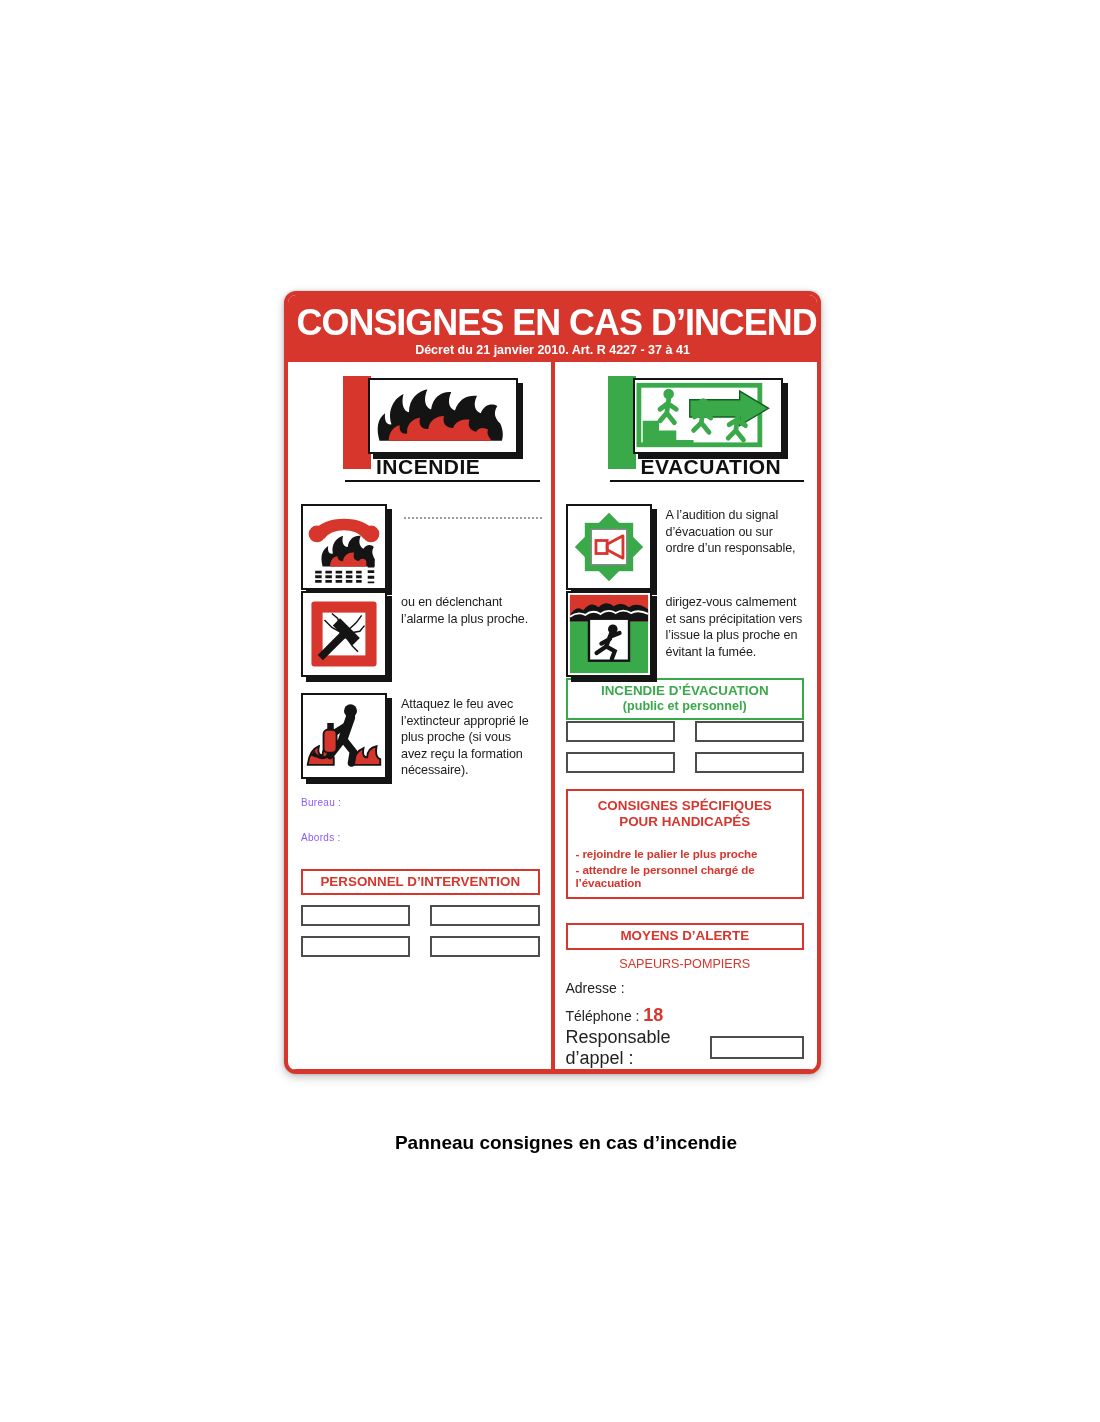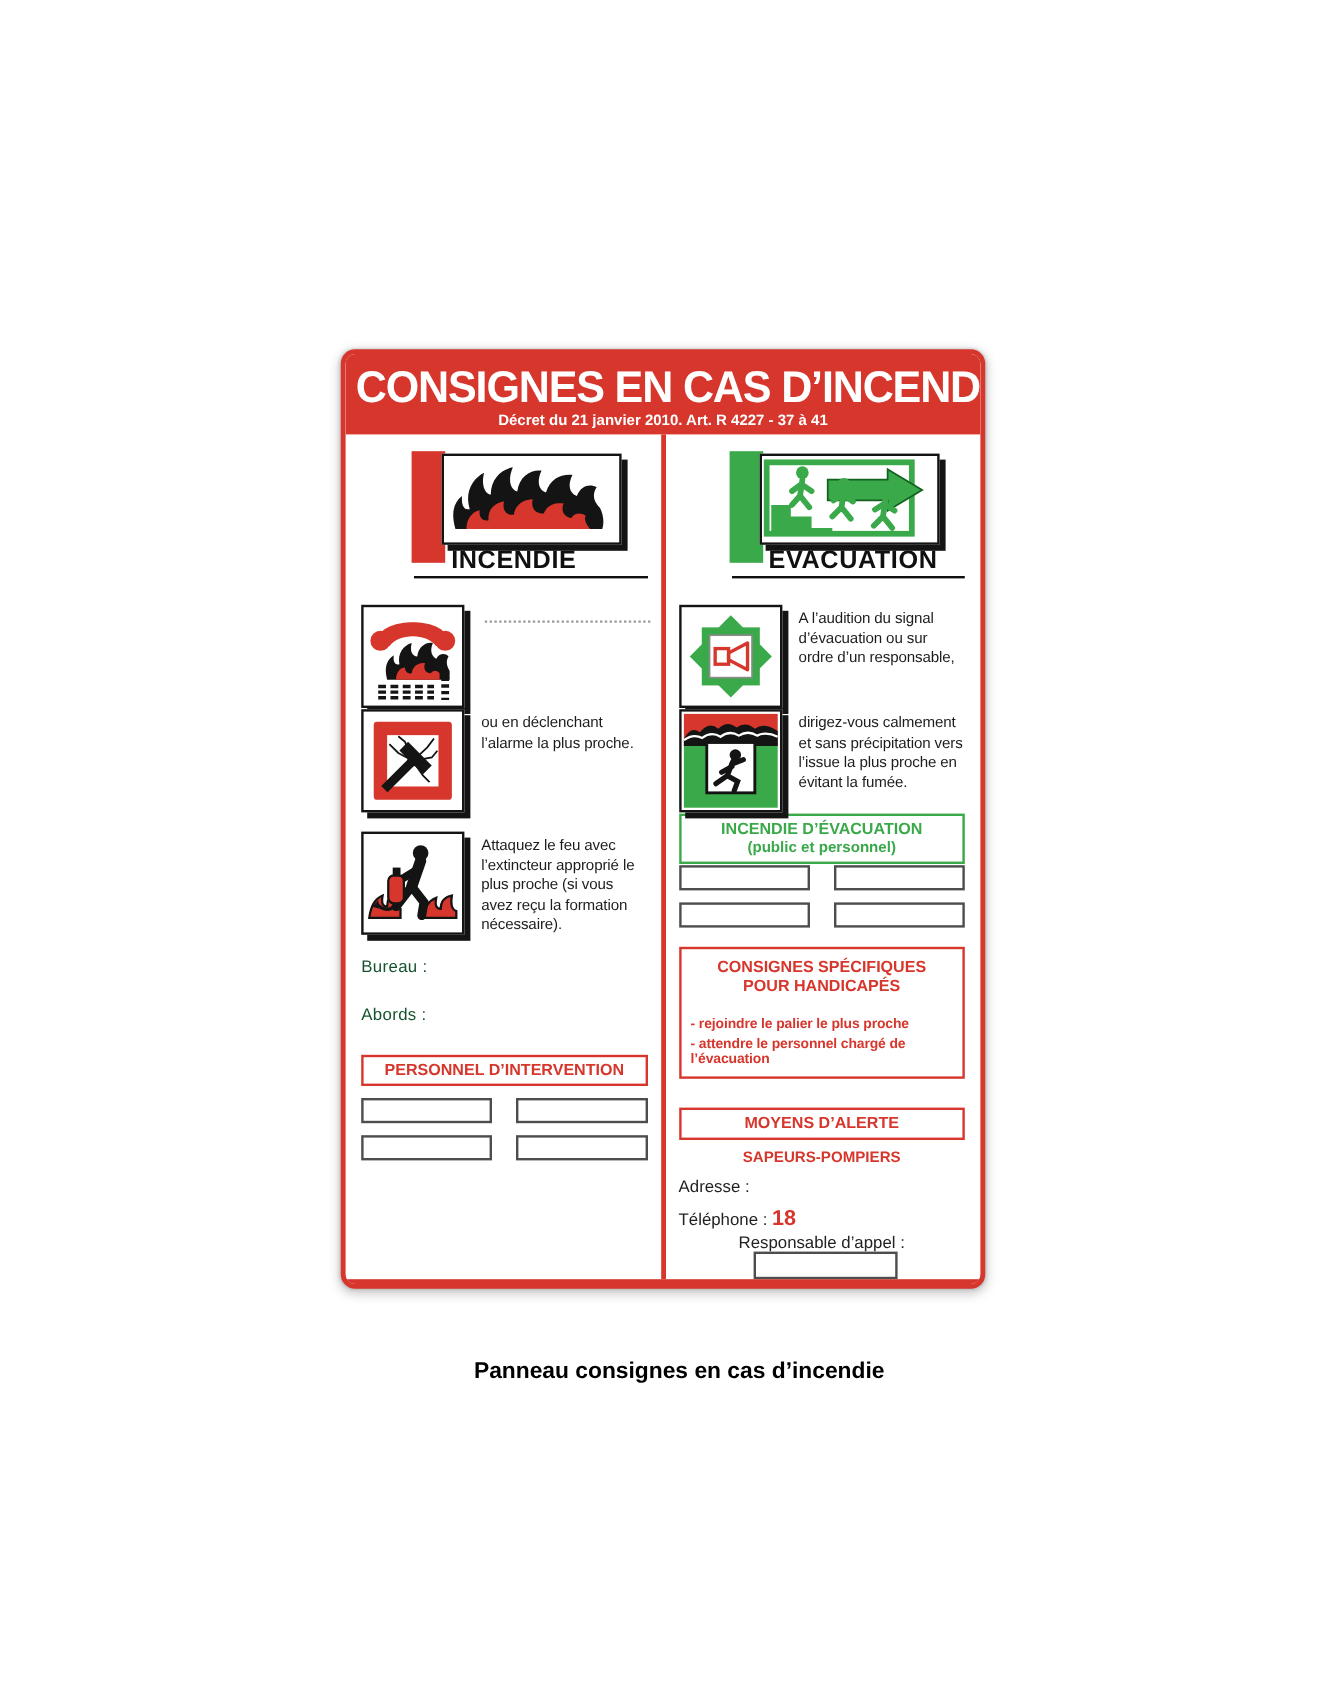--- a/index.html
+++ b/index.html
@@ -55,33 +55,33 @@
   .step-text { margin-left:14px; font-size:12.6px; line-height:1.32; color:#1c1c1c; padding-top:3px; letter-spacing:-.1px; }
   .leader { display:inline-block; width:138px; border-bottom:2px dotted #9c9c9c; height:9px; margin-left:3px; }
 
   
   .red-box { border:2px solid #d6362c; color:#d6362c; font-weight:bold; text-align:center;
              font-size:13.4px; line-height:1.22; padding:3px 2px; }
   .green-box { border:2px solid #3aa94a; color:#3aa94a; font-weight:bold; text-align:center;
                font-size:13.4px; line-height:1.22; padding:3px 2px; }
   .green-box .sub { font-size:12.6px; }
 
-  .label-line { font-size:14px; color:#14532d; letter-spacing:.3px; }
+  .label-line { font-size:10px; color:#8b5cf6; letter-spacing:.3px; }
 
   .blank-grid { display:grid; grid-template-columns:1fr 1fr; column-gap:20px; row-gap:10px; }
   .blank { height:17px; border:2px solid #4d4d4d; background:#fff; }
 
   .handicap { border:2px solid #d6362c; padding:7px 8px 8px; }
   .handicap-title { color:#d6362c; font-weight:bold; text-align:center; font-size:13.4px; line-height:1.25; }
   .handicap-item { color:#d6362c; font-size:11.6px; font-weight:bold; margin-top:3px; letter-spacing:-.1px; }
 
-  .sapeurs { color:#d6362c; font-weight:bold; text-align:center; font-size:12.6px; margin-top:7px; }
+  .sapeurs { color:#d6362c; font-weight:normal; text-align:center; font-size:12.6px; margin-top:7px; }
   .contact-line { font-size:14px; color:#222; margin-top:9px; }
   .tel-number { color:#d6362c; font-weight:bold; font-size:18px; }
-  .resp-row { display:flex; align-items:center; font-size:14px; color:#222; margin-top:1px;flex-direction:column; }
+  .resp-row { display:flex; align-items:center; font-size:18px; color:#222; margin-top:1px; }
   .resp-box { width:116px; height:19px; border:2px solid #4d4d4d; margin-left:6px; background:#fff; }
 
   
   .footer { flex:0 0 84px; border-top:4px solid #d6362c; position:relative; }
   .badge {
     position:absolute; left:14px; top:9px; width:160px; height:47px;
     background:#d6362c; clip-path:polygon(0 0, 79% 0, 100% 50%, 79% 100%, 0 100%);
     border-radius:8px; color:#fff; display:flex; flex-direction:column; justify-content:center;
   }
   .badge div { width:79%; text-align:center; font-weight:bold; font-size:16.5px; line-height:1.25; }

